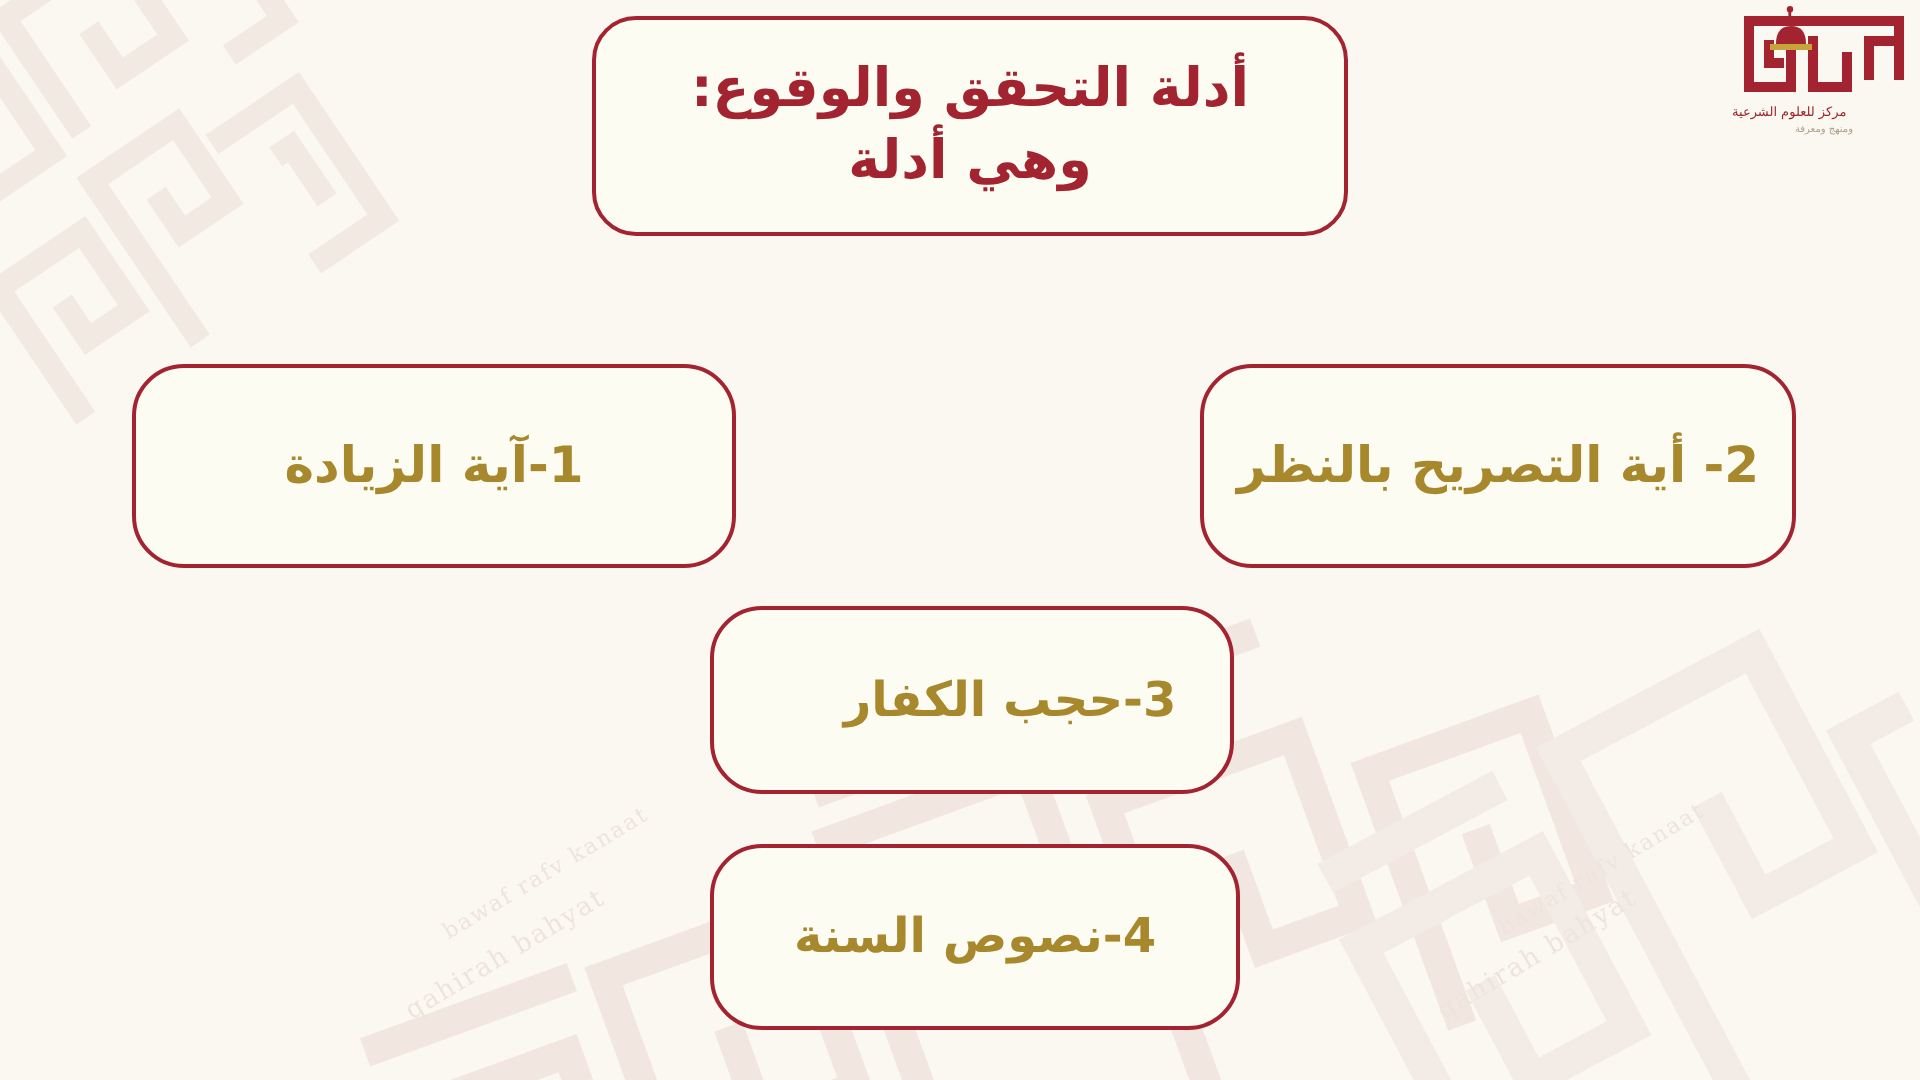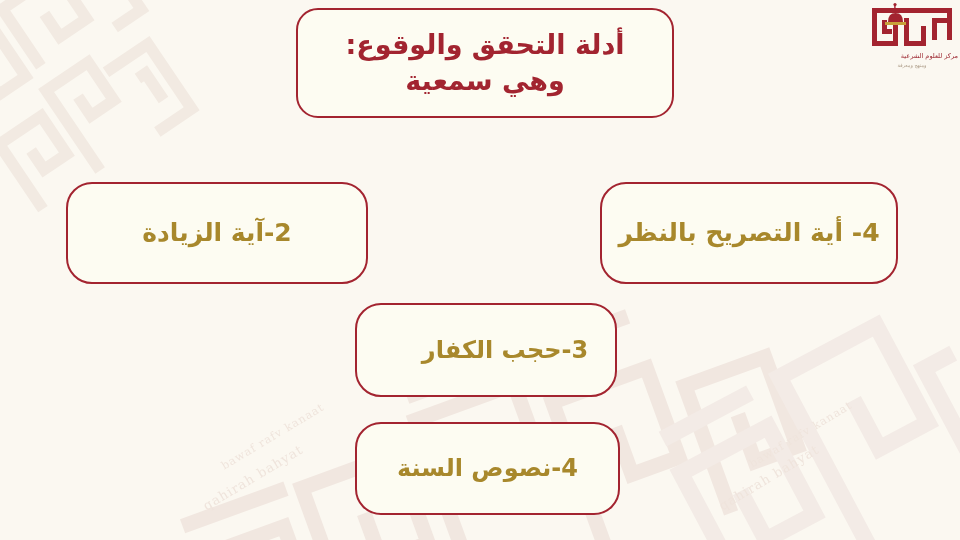--- a/index.html
+++ b/index.html
@@ -145,21 +145,21 @@
     width: 92px;
     height: 74px;
   }
   #logo-mark {
     position: relative;
     width: 92px;
     height: 50px;
   }
   #logo-mark svg { display: block; }
   .logo-sub {
-    text-align: right;
+    text-align: left;
     color: #9c2630;
     font-size: 6.5px;
     letter-spacing: 0.2px;
     font-family: "DejaVu Sans", "Liberation Sans", sans-serif;
     direction: rtl;
     line-height: 1.5;
   }
   .logo-sub2 {
     text-align: center;
     color: #b0a08c;
@@ -214,30 +214,30 @@
   </div>
 
   <div class="wm-script s1">qahirah bahyat</div>
   <div class="wm-script s2">bawaf rafv kanaat</div>
   <div class="wm-script s3">qahirah bahyat</div>
   <div class="wm-script s4">bawaf rafv kanaat</div>
 
   <div class="box" id="title-box">
     <div class="box-text">
       <div>أدلة التحقق والوقوع:</div>
-      <div>وهي سمعية</div>
+      <div>وهي أدلة</div>
     </div>
   </div>
 
   <div class="box item" id="box-1">
-    <div class="box-text">4- أية التصريح بالنظر</div>
+    <div class="box-text">2- أية التصريح بالنظر</div>
   </div>
 
   <div class="box item" id="box-2">
-    <div class="box-text">2-آية الزيادة</div>
+    <div class="box-text">1-آية الزيادة</div>
   </div>
 
   <div class="box item" id="box-3">
     <div class="box-text">3-حجب الكفار</div>
   </div>
 
   <div class="box item" id="box-4">
     <div class="box-text">
       <div>4-نصوص السنة</div>
     </div>

